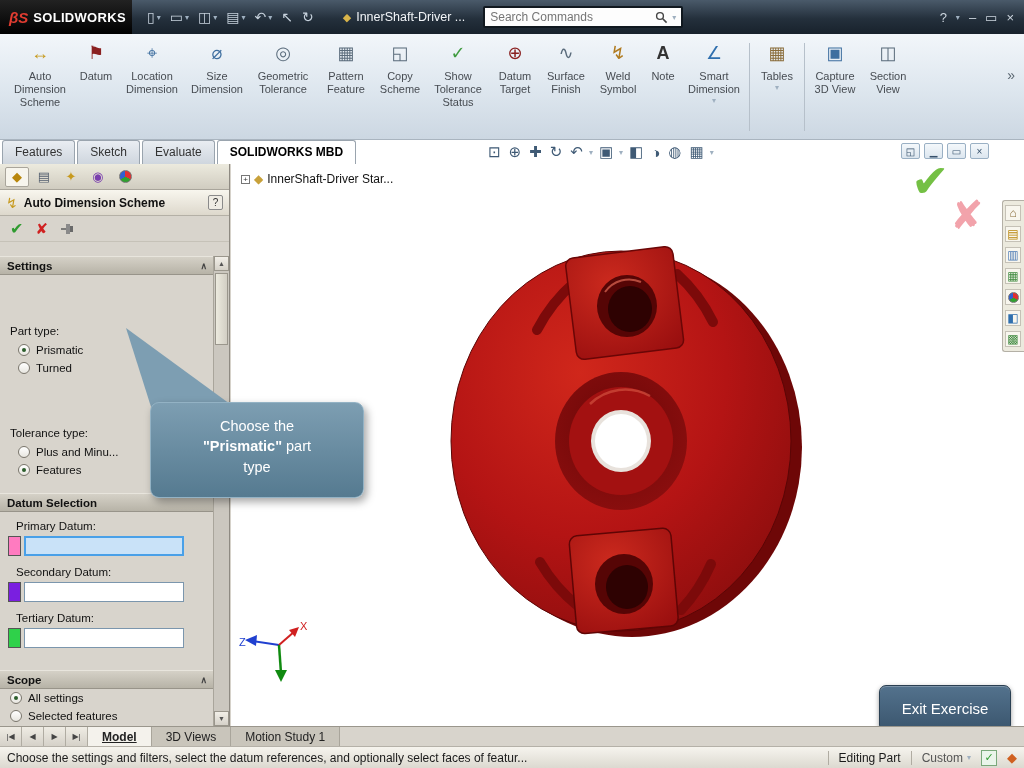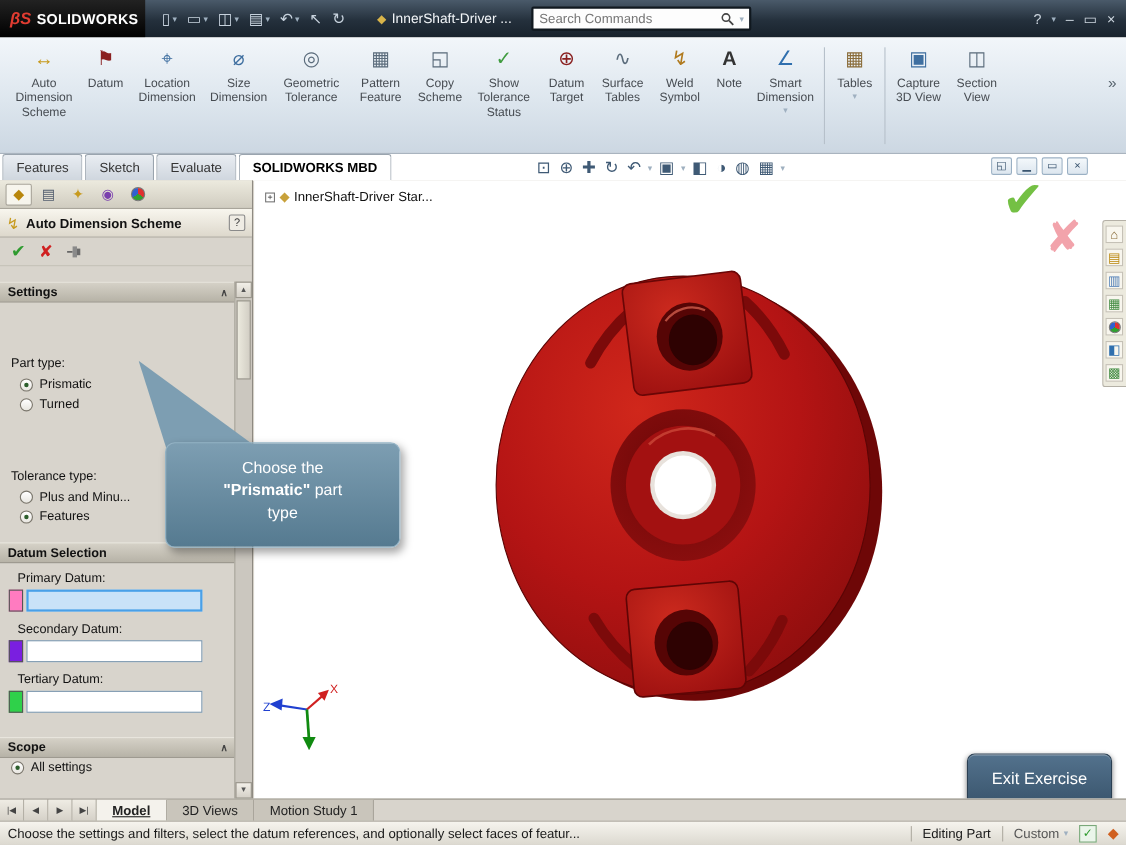--- a/index.html
+++ b/index.html
@@ -220,21 +220,21 @@
     <div class="ritem" style="width:64px">
         <span class="ricon" style="color:#3f9b3f">✓</span>
         <span>Show Tolerance Status</span>
       </div>
     <div class="ritem" style="width:50px">
         <span class="ricon" style="color:#8a2020">⊕</span>
         <span>Datum Target</span>
       </div>
     <div class="ritem" style="width:52px">
         <span class="ricon" style="color:#5b6c7c">∿</span>
-        <span>Surface Tables</span>
+        <span>Surface Finish</span>
       </div>
     <div class="ritem" style="width:52px">
         <span class="ricon" style="color:#b07a1e">↯</span>
         <span>Weld Symbol</span>
       </div>
     <div class="ritem" style="width:38px">
         <span class="ricon" style="color:#333;font-weight:bold">A</span>
         <span>Note</span>
       </div>
     <div class="ritem" style="width:64px">
@@ -367,20 +367,24 @@
         <input class="dfield" value="" style="">
       </div>
 
       <div class="section-h mt20">
         <span>Scope</span>
         <span class="chev">∧</span>
       </div>
       <div class="radio-row" style="padding-left:10px">
         <span class="radio checked"></span>
         <span>All settings</span>
+      </div>
+      <div class="radio-row" style="padding-left:10px">
+        <span class="radio"></span>
+        <span>Selected features</span>
       </div>
     </div>
 
     <div class="scrollbar">
       <div class="sb-btn sb-up">▲</div>
       <div class="sb-thumb"></div>
       <div class="sb-btn sb-down">▼</div>
     </div>
   </div>
 

